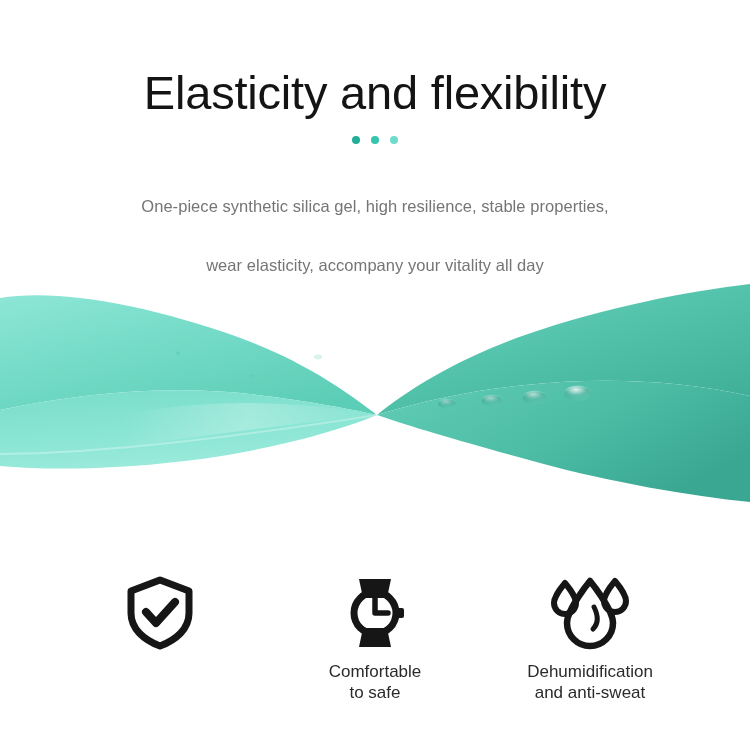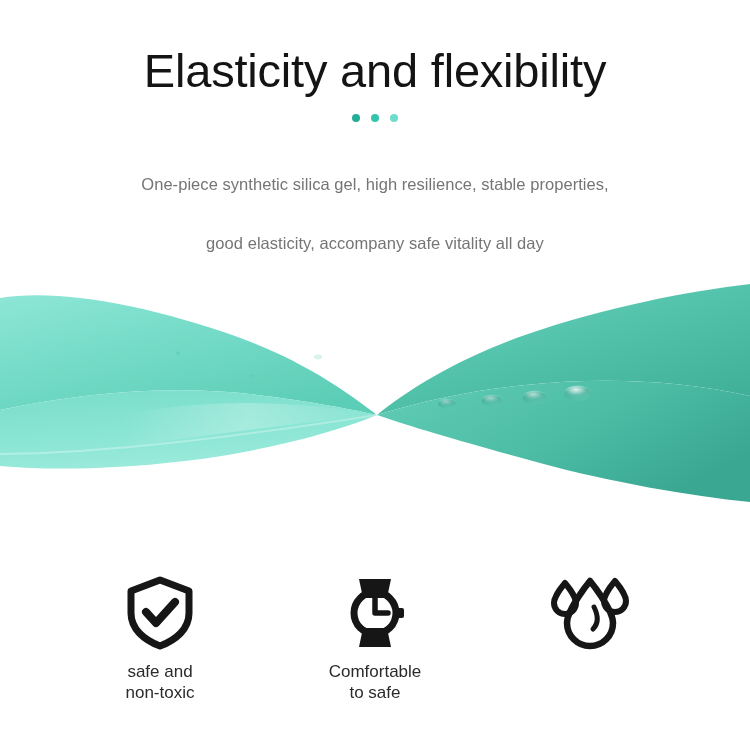--- a/index.html
+++ b/index.html
@@ -23,21 +23,21 @@
   }
 
   
   .header {
     position: absolute;
     top: 0; left: 0; right: 0;
     text-align: center;
   }
   .title {
     margin: 0;
-    padding-top: 44px;
+    padding-top: 66px;
     font-size: 47px;
     font-weight: 500;
     letter-spacing: -0.2px;
     color: #141414;
     line-height: 1.16;
   }
   .dots {
     margin-top: 14px;
     height: 10px;
     display: flex;
@@ -115,21 +115,21 @@
     <h1 class="title">Elasticity and flexibility</h1>
 
     <div class="dots">
       <span class="dot" style="background: rgb(33, 173, 150);"></span>
       <span class="dot" style="background: rgb(53, 196, 173);"></span>
       <span class="dot" style="background: rgb(111, 220, 203);"></span>
     </div>
 
     <div class="desc">
       <span class="desc-line">One-piece synthetic silica gel, high resilience, stable properties,</span>
-      <span class="desc-line">good elasticity, accompany safe vitality all day</span>
+      <span class="desc-line">wear elasticity, accompany your vitality all day</span>
     </div>
   </div>
 
   <div class="product">
     <svg width="750" height="275" viewBox="0 0 750 275">
       <defs>
 
         <linearGradient id="gLeft" x1="0" y1="0" x2="0.75" y2="1">
           <stop offset="0%" stop-color="#8ee6d6"></stop>
           <stop offset="38%" stop-color="#78ddca"></stop>
@@ -214,22 +214,20 @@
 
   <div class="features">
 
     <div class="feature">
       <div class="feature-icon">
         <svg width="72" height="76" viewBox="0 0 72 76" fill="none">
           <path d="M36 5 L65 16 V38 C65 54 52 65 36 71 C20 65 7 54 7 38 V16 Z" stroke="#161616" stroke-width="7" stroke-linejoin="round" stroke-linecap="round" fill="none"></path>
           <path d="M22 37 L32 48 L51 27" stroke="#161616" stroke-width="8" stroke-linecap="round" stroke-linejoin="round" fill="none"></path>
         </svg>
       </div>
-      <div class="feature-label">safe and
-non-toxic</div>
     </div>
 
     <div class="feature">
       <div class="feature-icon">
         <svg width="72" height="76" viewBox="0 0 72 76" fill="none">
 
           <path d="M20 4 H52 L48 23 H24 Z" fill="#161616"></path>
 
           <path d="M24 53 H48 L52 72 H20 Z" fill="#161616"></path>
 
@@ -250,17 +248,19 @@
 
           <path d="M18 8 C18 8 29 21 29 28 A11 11 0 0 1 7 28 C7 21 18 8 18 8 Z" stroke="#161616" stroke-width="6" stroke-linejoin="round" fill="none"></path>
 
           <path d="M68 6 C68 6 79 19 79 26 A11 11 0 0 1 57 26 C57 19 68 6 68 6 Z" stroke="#161616" stroke-width="6" stroke-linejoin="round" fill="none"></path>
 
           <path d="M43 6 C43 6 66 34 66 48 A23 23 0 0 1 20 48 C20 34 43 6 43 6 Z" stroke="#161616" stroke-width="6.5" stroke-linejoin="round" fill="none"></path>
 
           <path d="M47 32 C51 40 52 48 46 54" stroke="#161616" stroke-width="5" stroke-linecap="round" fill="none"></path>
         </svg>
       </div>
+      <div class="feature-label">Dehumidification
+and anti-sweat</div>
     </div>
 
   </div>
 
 </div>
 
 </body></html>

